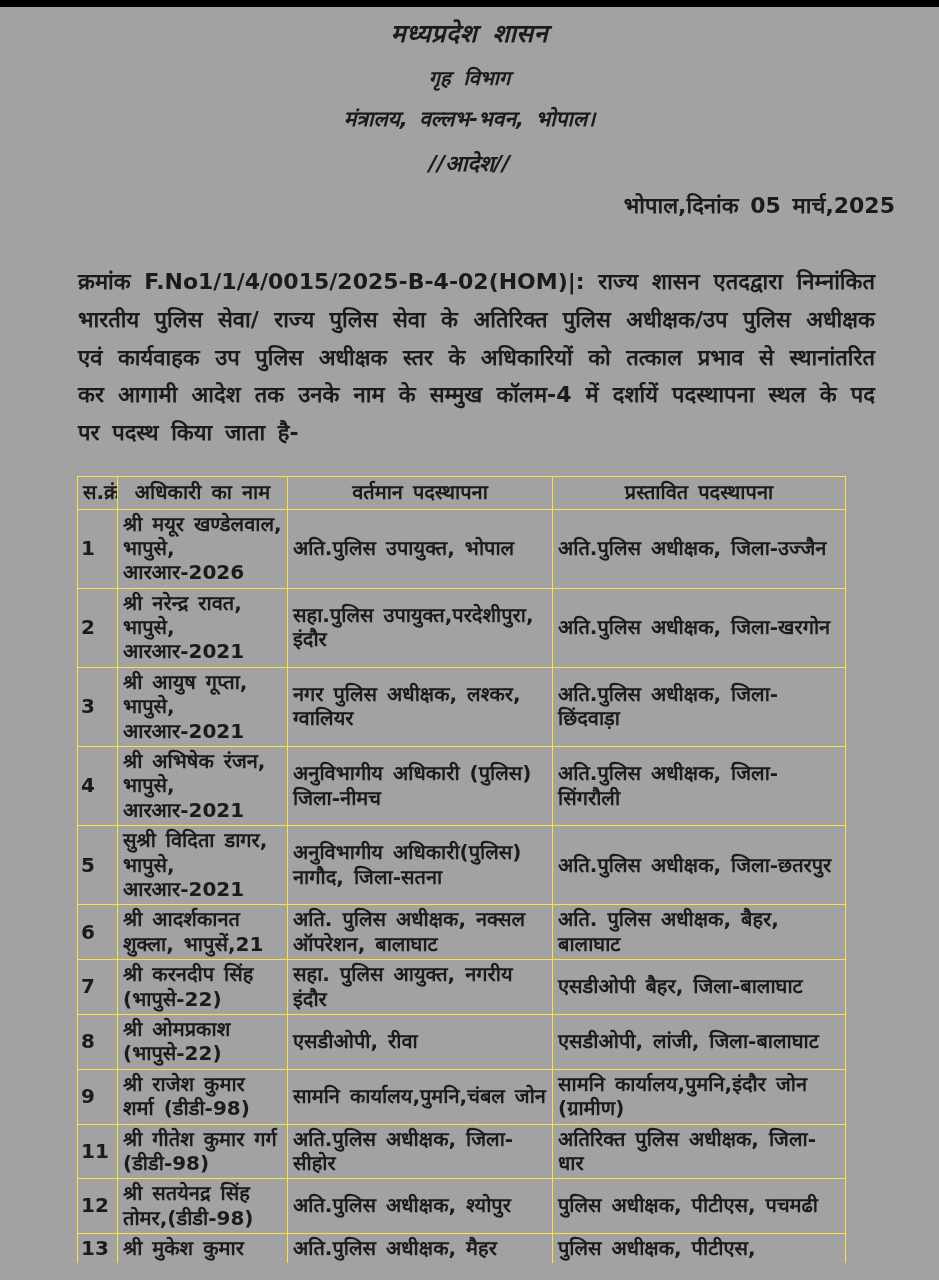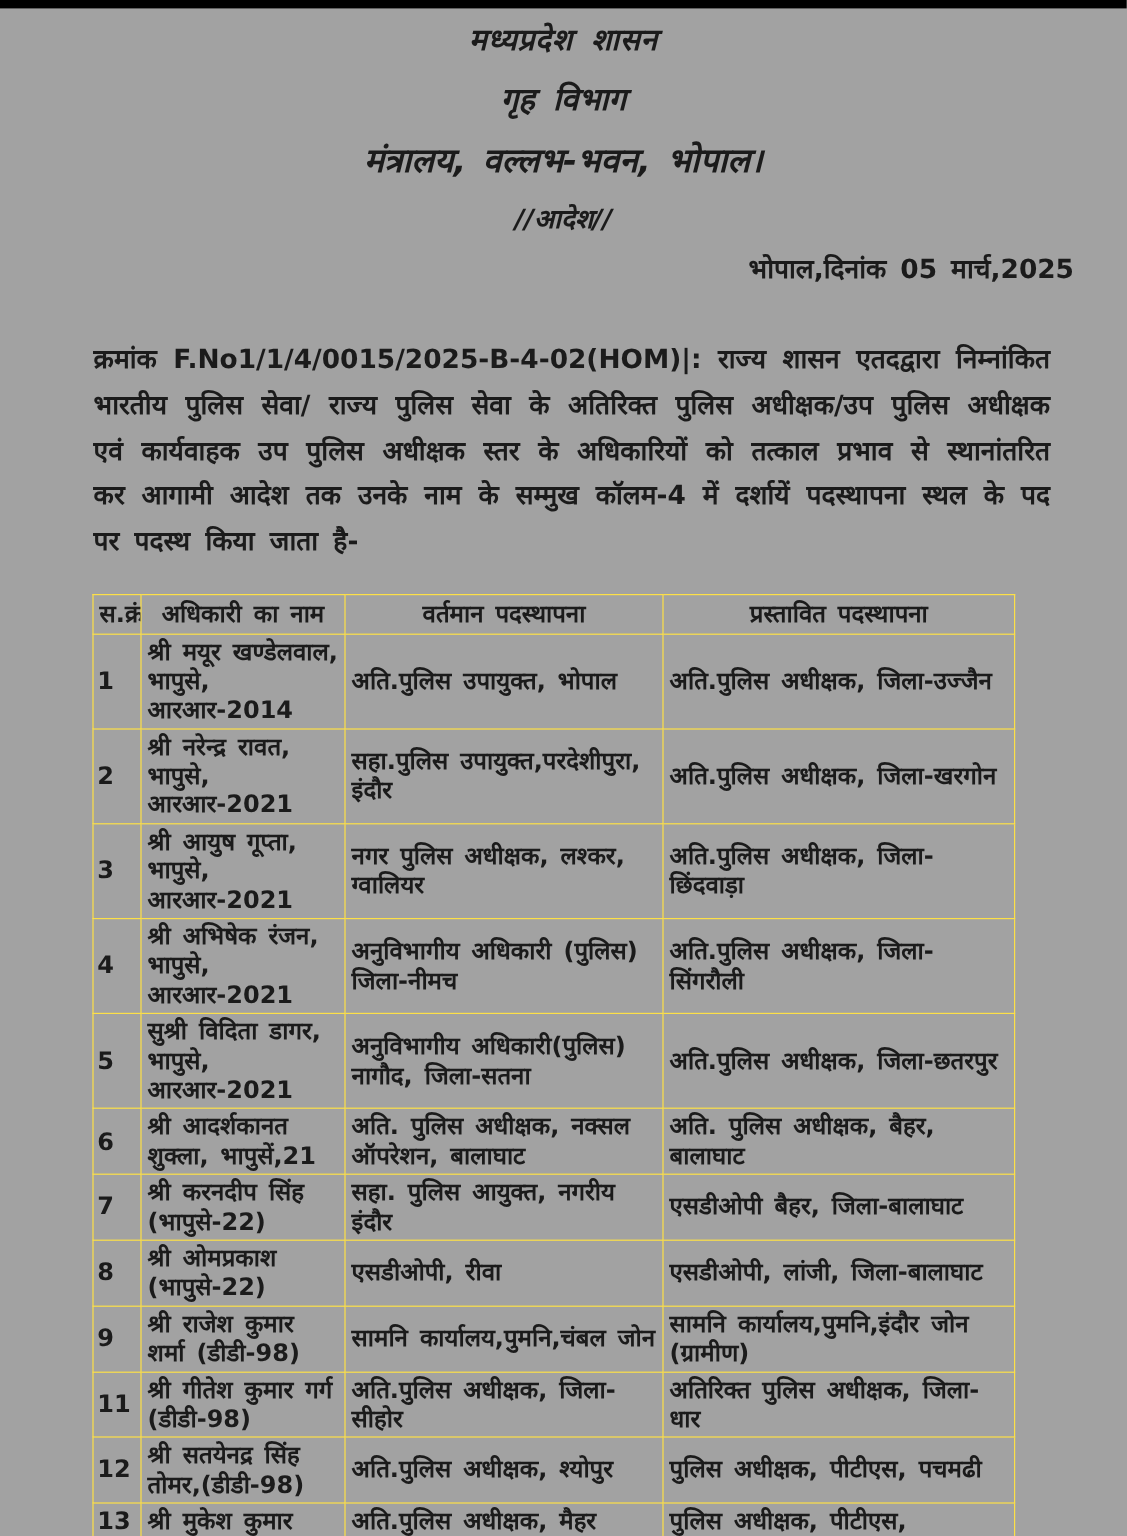--- a/index.html
+++ b/index.html
@@ -30,26 +30,26 @@
     font-style: italic;
   }
   .doc-title {
     margin-top: 8px;
     font-size: 25px;
     letter-spacing: 0.5px;
     word-spacing: 6px;
   }
   .doc-dept {
     margin-top: 15px;
-    font-size: 26px;
+    font-size: 20px;
     word-spacing: 6px;
   }
   .doc-addr {
     margin-top: 13px;
-    font-size: 28px;
+    font-size: 21px;
     word-spacing: 4px;
   }
   .doc-order {
     margin-top: 15px;
     font-size: 22px;
   }
   .date-line {
     margin-top: 12px;
     padding-right: 44px;
     text-align: right;
@@ -132,21 +132,21 @@
       <tr>
         <th>स.क्रं</th>
         <th>अधिकारी का नाम</th>
         <th>वर्तमान पदस्थापना</th>
         <th>प्रस्तावित पदस्थापना</th>
       </tr>
     </thead>
     <tbody>
         <tr>
           <td class="sno">1</td>
-          <td>श्री मयूर खण्डेलवाल, भापुसे, आरआर-2014</td>
+          <td>श्री मयूर खण्डेलवाल, भापुसे, आरआर-2026</td>
           <td>अति.पुलिस उपायुक्त, भोपाल</td>
           <td>अति.पुलिस अधीक्षक, जिला-उज्जैन</td>
         </tr>
         <tr>
           <td class="sno">2</td>
           <td>श्री नरेन्द्र रावत, भापुसे, आरआर-2021</td>
           <td>सहा.पुलिस उपायुक्त,परदेशीपुरा, इंदौर</td>
           <td>अति.पुलिस अधीक्षक, जिला-खरगोन</td>
         </tr>
         <tr>

